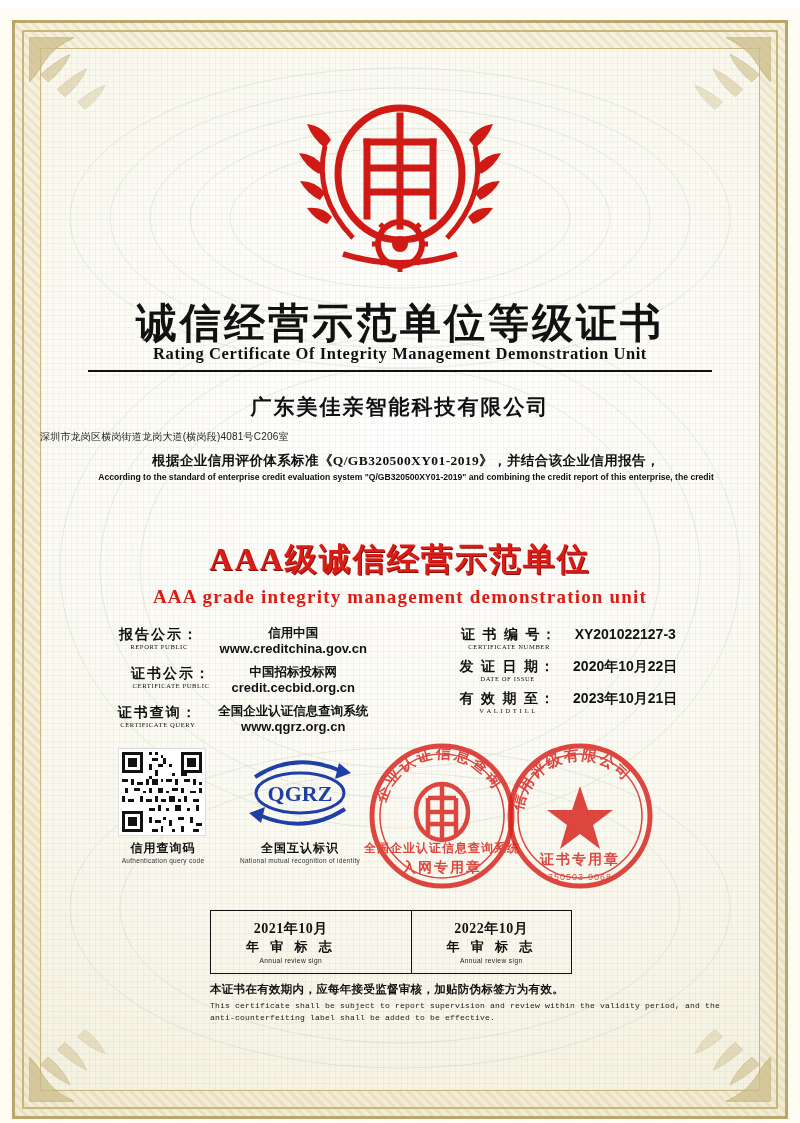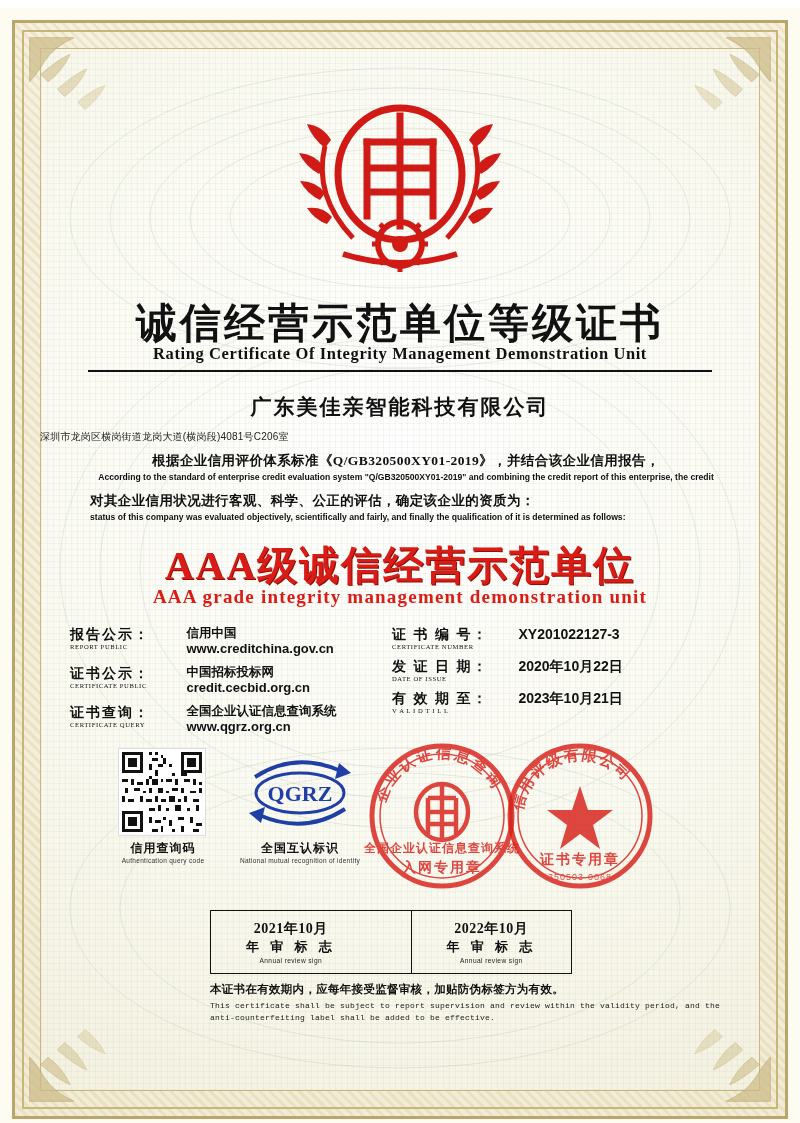--- a/index.html
+++ b/index.html
@@ -93,32 +93,32 @@
   }
   .para .cn{font-size:13.5px;letter-spacing:.4px;font-family:"Liberation Serif",serif;font-weight:bold;}
   .para .en{font-size:8.6px;letter-spacing:0;margin-top:2px;font-weight:bold;}
   .p1{top:404px;text-align:center;}
   .p2{top:444px;text-align:left;padding-left:10px;}
 
   
   .award-cn{
     position:absolute;top:490px;left:0;right:0;text-align:center;
     font-family:"Liberation Serif", serif;
-    font-size:40px;font-weight:bold;color:#d91d16;letter-spacing:2px;
+    font-size:32px;font-weight:bold;color:#d91d16;letter-spacing:2px;
     text-shadow:1px 1px 0 #8d0d08;
   }
   .award-en{
     position:absolute;top:538px;left:0;right:0;text-align:center;
     font-family:"Liberation Serif", serif;
     font-size:19px;font-weight:bold;color:#d91d16;letter-spacing:1.2px;
   }
 
   
   .info{
-    position:absolute;top:578px;left:22px;right:22px;height:110px;
+    position:absolute;top:578px;left:22px;right:22px;height:110px;text-align:center;
   }
   .info-col{position:absolute;top:0;}
   .info-left{left:8px;width:330px;}
   .info-right{left:330px;width:340px;}
   .row{position:relative;margin-bottom:8px;}
   .lab{
     display:inline-block;vertical-align:top;width:112px;
     font-family:"Liberation Serif",serif;
   }
   .lab .l-cn{font-size:14px;font-weight:bold;color:#111;letter-spacing:2px;display:block;}
@@ -277,24 +277,20 @@
     <div class="rule"></div>
 
     <div class="company">广东美佳亲智能科技有限公司</div>
     <div class="address">深圳市龙岗区横岗街道龙岗大道(横岗段)4081号C206室</div>
 
     <div class="para p1">
       <div class="cn">根据企业信用评价体系标准《Q/GB320500XY01-2019》，并结合该企业信用报告，</div>
       <div class="en">According to the standard of enterprise credit evaluation system "Q/GB320500XY01-2019" and combining the credit report of this enterprise, the credit</div>
     </div>
 
-    <div class="para p2">
-      <div class="cn">对其企业信用状况进行客观、科学、公正的评估，确定该企业的资质为：</div>
-      <div class="en">status of this company was evaluated objectively, scientifically and fairly, and finally the qualification of it is determined as follows:</div>
-    </div>
 
     <div class="award-cn">AAA级诚信经营示范单位</div>
     <div class="award-en">AAA grade integrity management demonstration unit</div>
 
     <div class="info">
       <div class="info-col info-left">
         <div class="row">
           <span class="lab">
             <span class="l-cn">报告公示：</span>
             <span class="l-en">REPORT PUBLIC</span>

